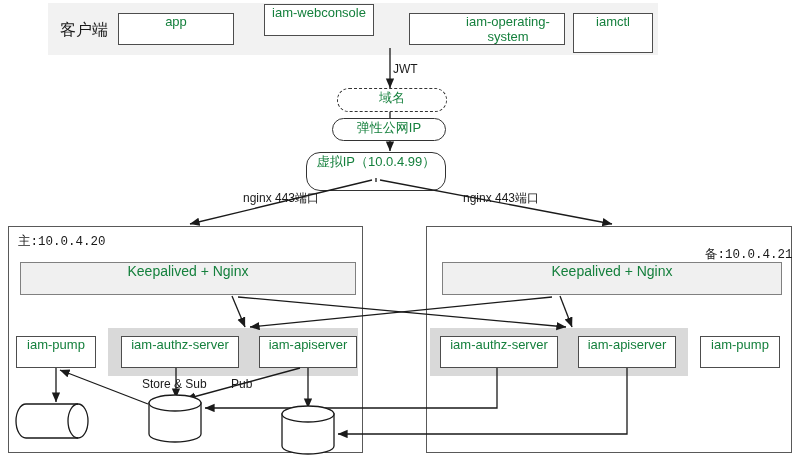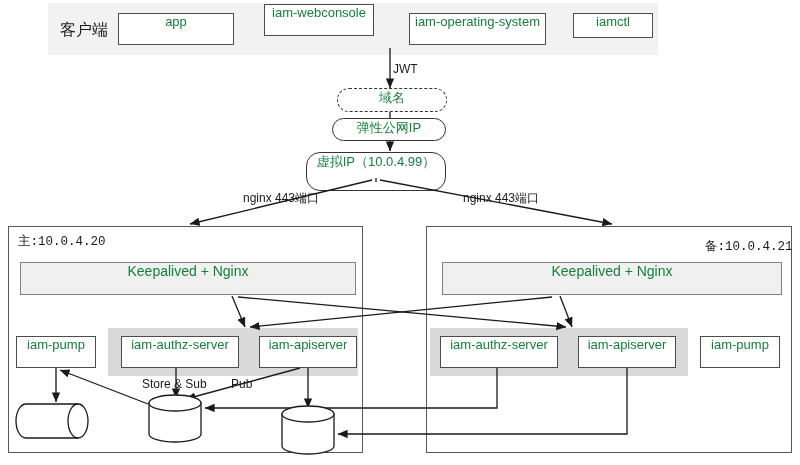--- a/index.html
+++ b/index.html
@@ -106,25 +106,25 @@
   <div class="client-label" style="left:60px; top:20px;">客户端</div>
 
   <div class="node rect-box" style="left:118px; top:13px; width:116px; height:32px;">
     <span>app</span>
   </div>
 
   <div class="node rect-box" style="left:264px; top:4px; width:110px; height:32px;">
     <span>iam-webconsole</span>
   </div>
 
-  <div class="node rect-box" style="left:409px; top:13px; width:137px; height:32px;">
+  <div class="node rect-box" style="left:409px; top:13px; width:156px; height:32px;padding-left:42px;">
     <span>iam-operating-system</span>
   </div>
 
-  <div class="node rect-box" style="left:573px; top:13px; width:80px; height:25px;">
+  <div class="node rect-box" style="left:573px; top:13px; width:80px; height:40px;">
     <span>iamctl</span>
   </div>
 
   <div class="node pill-dashed" style="left:337px; top:88px; width:110px; height:24px;">
     <span>域名</span>
   </div>
 
   <div class="node pill" style="left:332px; top:118px; width:114px; height:23px;">
     <span>弹性公网IP</span>
   </div>
@@ -136,21 +136,21 @@
   <div class="edge-label" style="left:393px; top:62px;">JWT</div>
 
   <div class="edge-label" style="left:243px; top:190px;">nginx 443端口</div>
 
   <div class="edge-label" style="left:463px; top:190px;">nginx 443端口</div>
 
   <div class="group-box" style="left:8px; top:226px; width:355px; height:227px;"></div>
   <div class="group-tag" style="left:18px; top:233px;">主:10.0.4.20</div>
 
   <div class="group-box" style="left:426px; top:226px; width:366px; height:227px;"></div>
-  <div class="group-tag" style="left:705px; top:238px;">备:10.0.4.21</div>
+  <div class="group-tag" style="left:705px; top:246px;">备:10.0.4.21</div>
 
   <div class="node bar-box" style="left:20px; top:262px; width:336px; height:33px;">
     <span>Keepalived + Nginx</span>
   </div>
 
   <div class="node bar-box" style="left:442px; top:262px; width:340px; height:33px;">
     <span>Keepalived + Nginx</span>
   </div>
 
   <div class="gray-panel" style="left:108px; top:328px; width:250px; height:48px;"></div>

